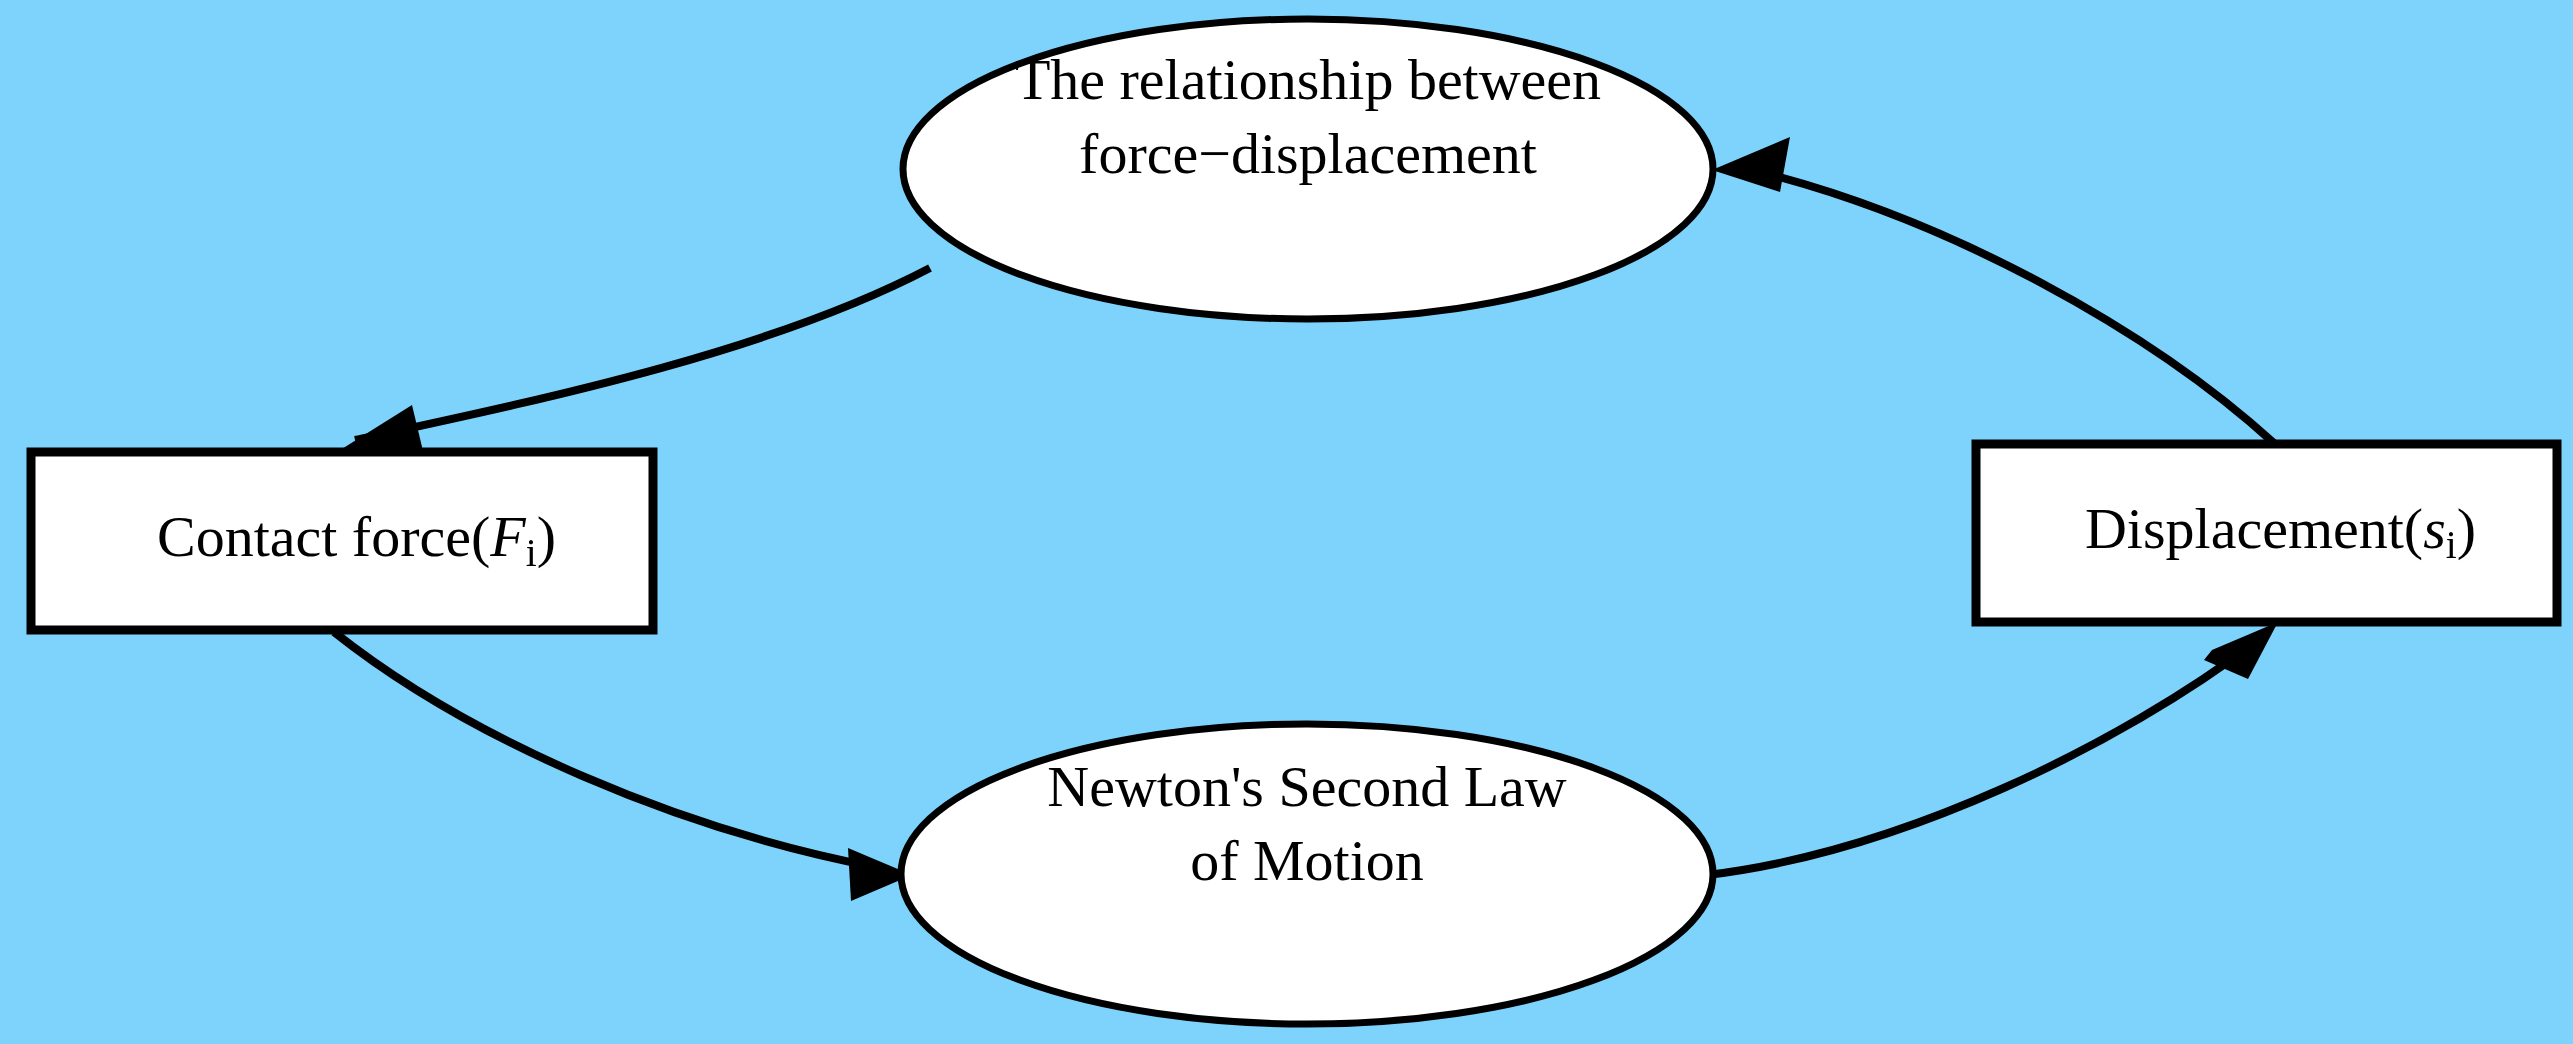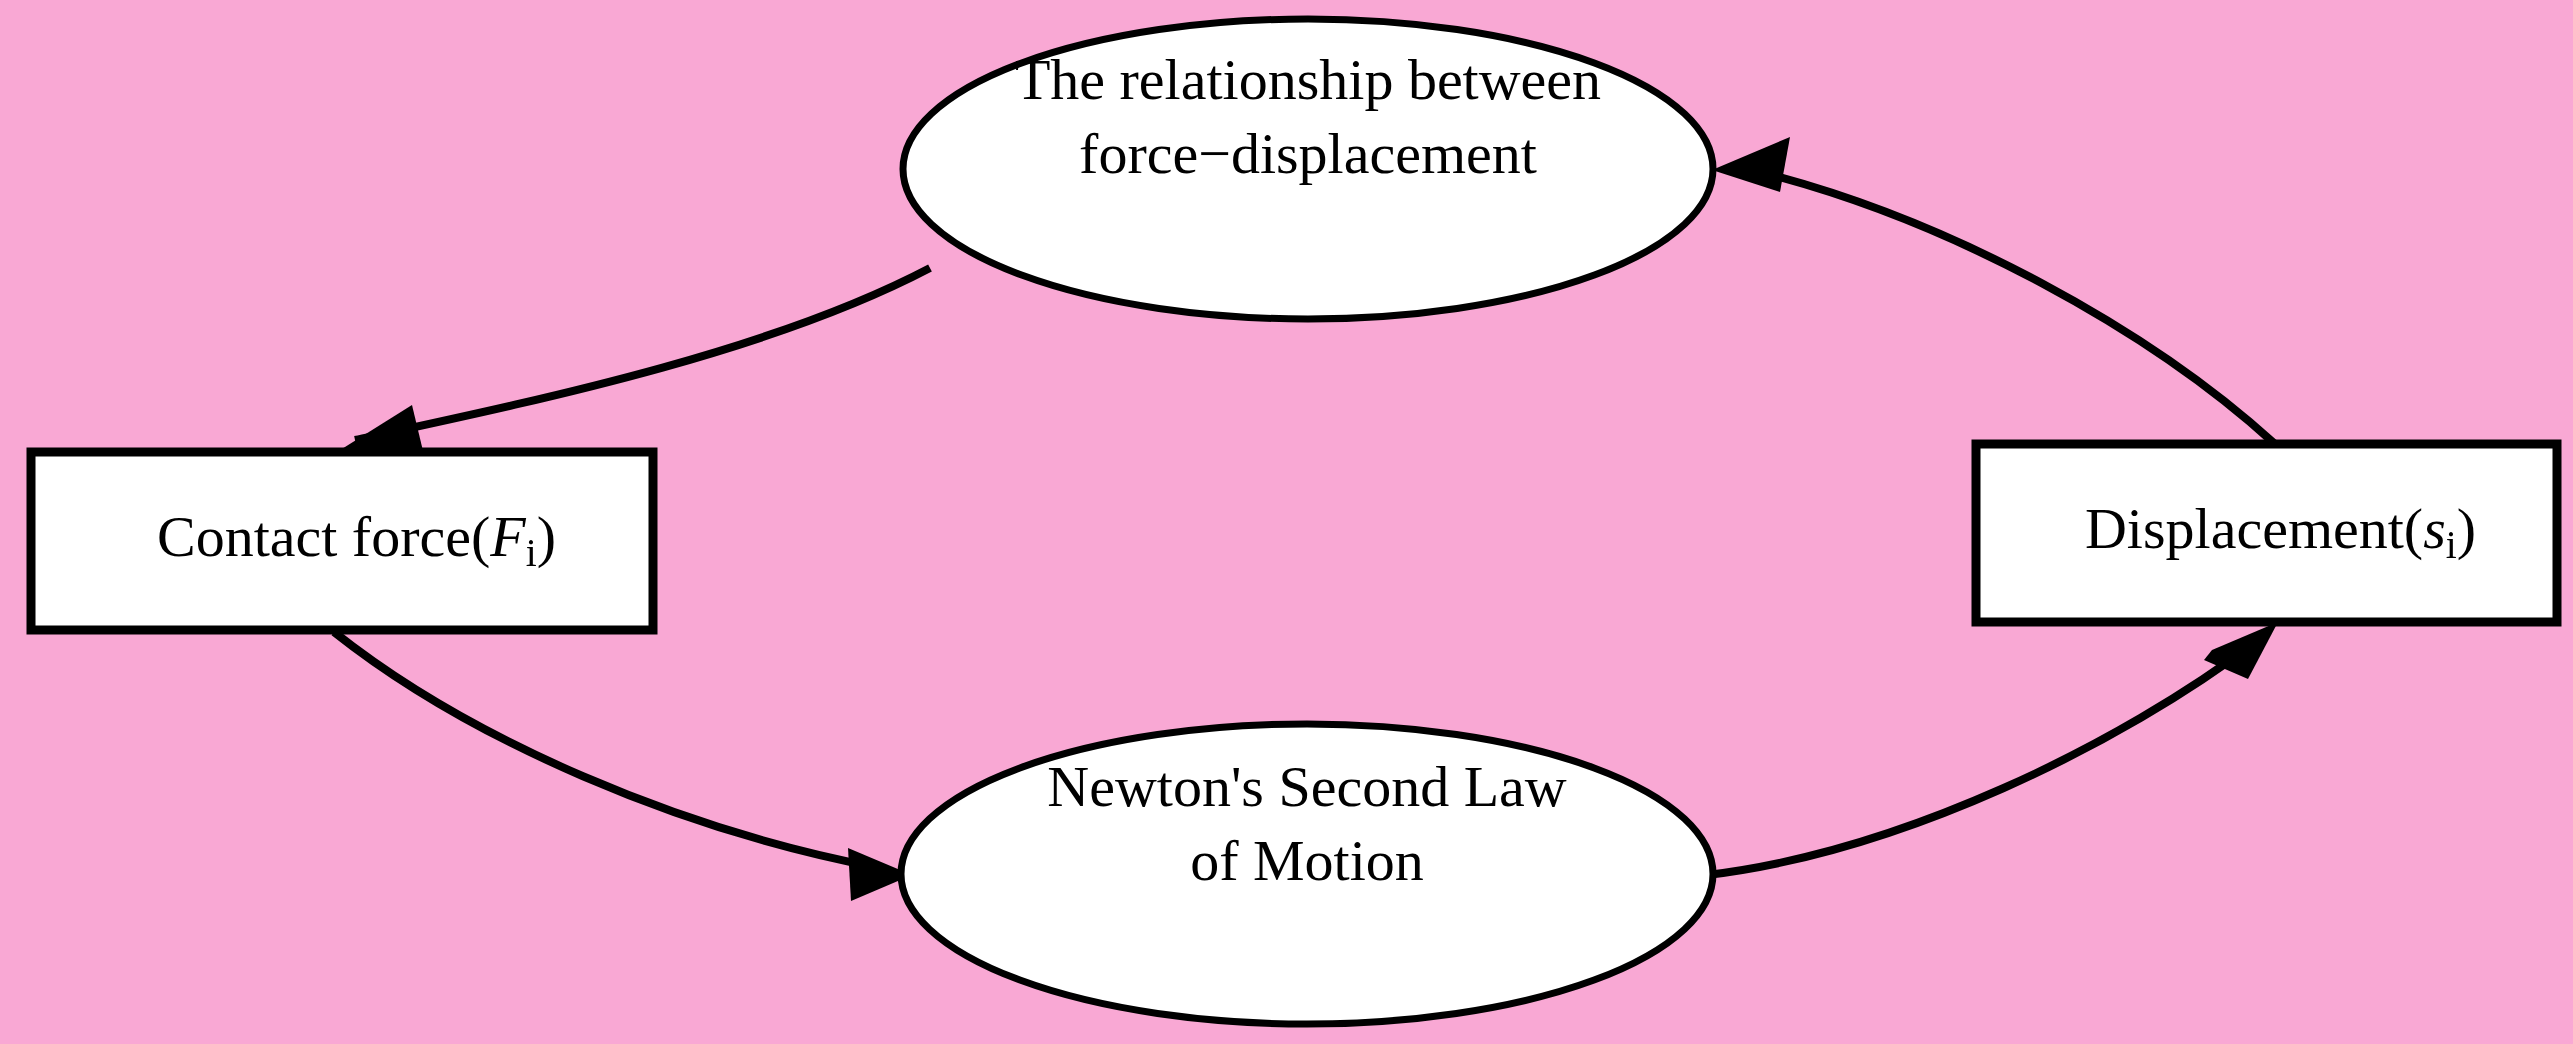--- a/index.html
+++ b/index.html
@@ -10,21 +10,21 @@
   body {
     width: 2573px;
     height: 1044px;
     overflow: hidden;
     font-family: "Liberation Serif", "DejaVu Serif", serif;
   }
   #diagram-root {
     position: relative;
     width: 2573px;
     height: 1044px;
-    background: #f9a8d4;
+    background: #7dd3fc;
   }
   #diagram-svg {
     position: absolute;
     top: 0;
     left: 0;
     width: 2573px;
     height: 1044px;
     display: block;
   }
   .node-shape {

